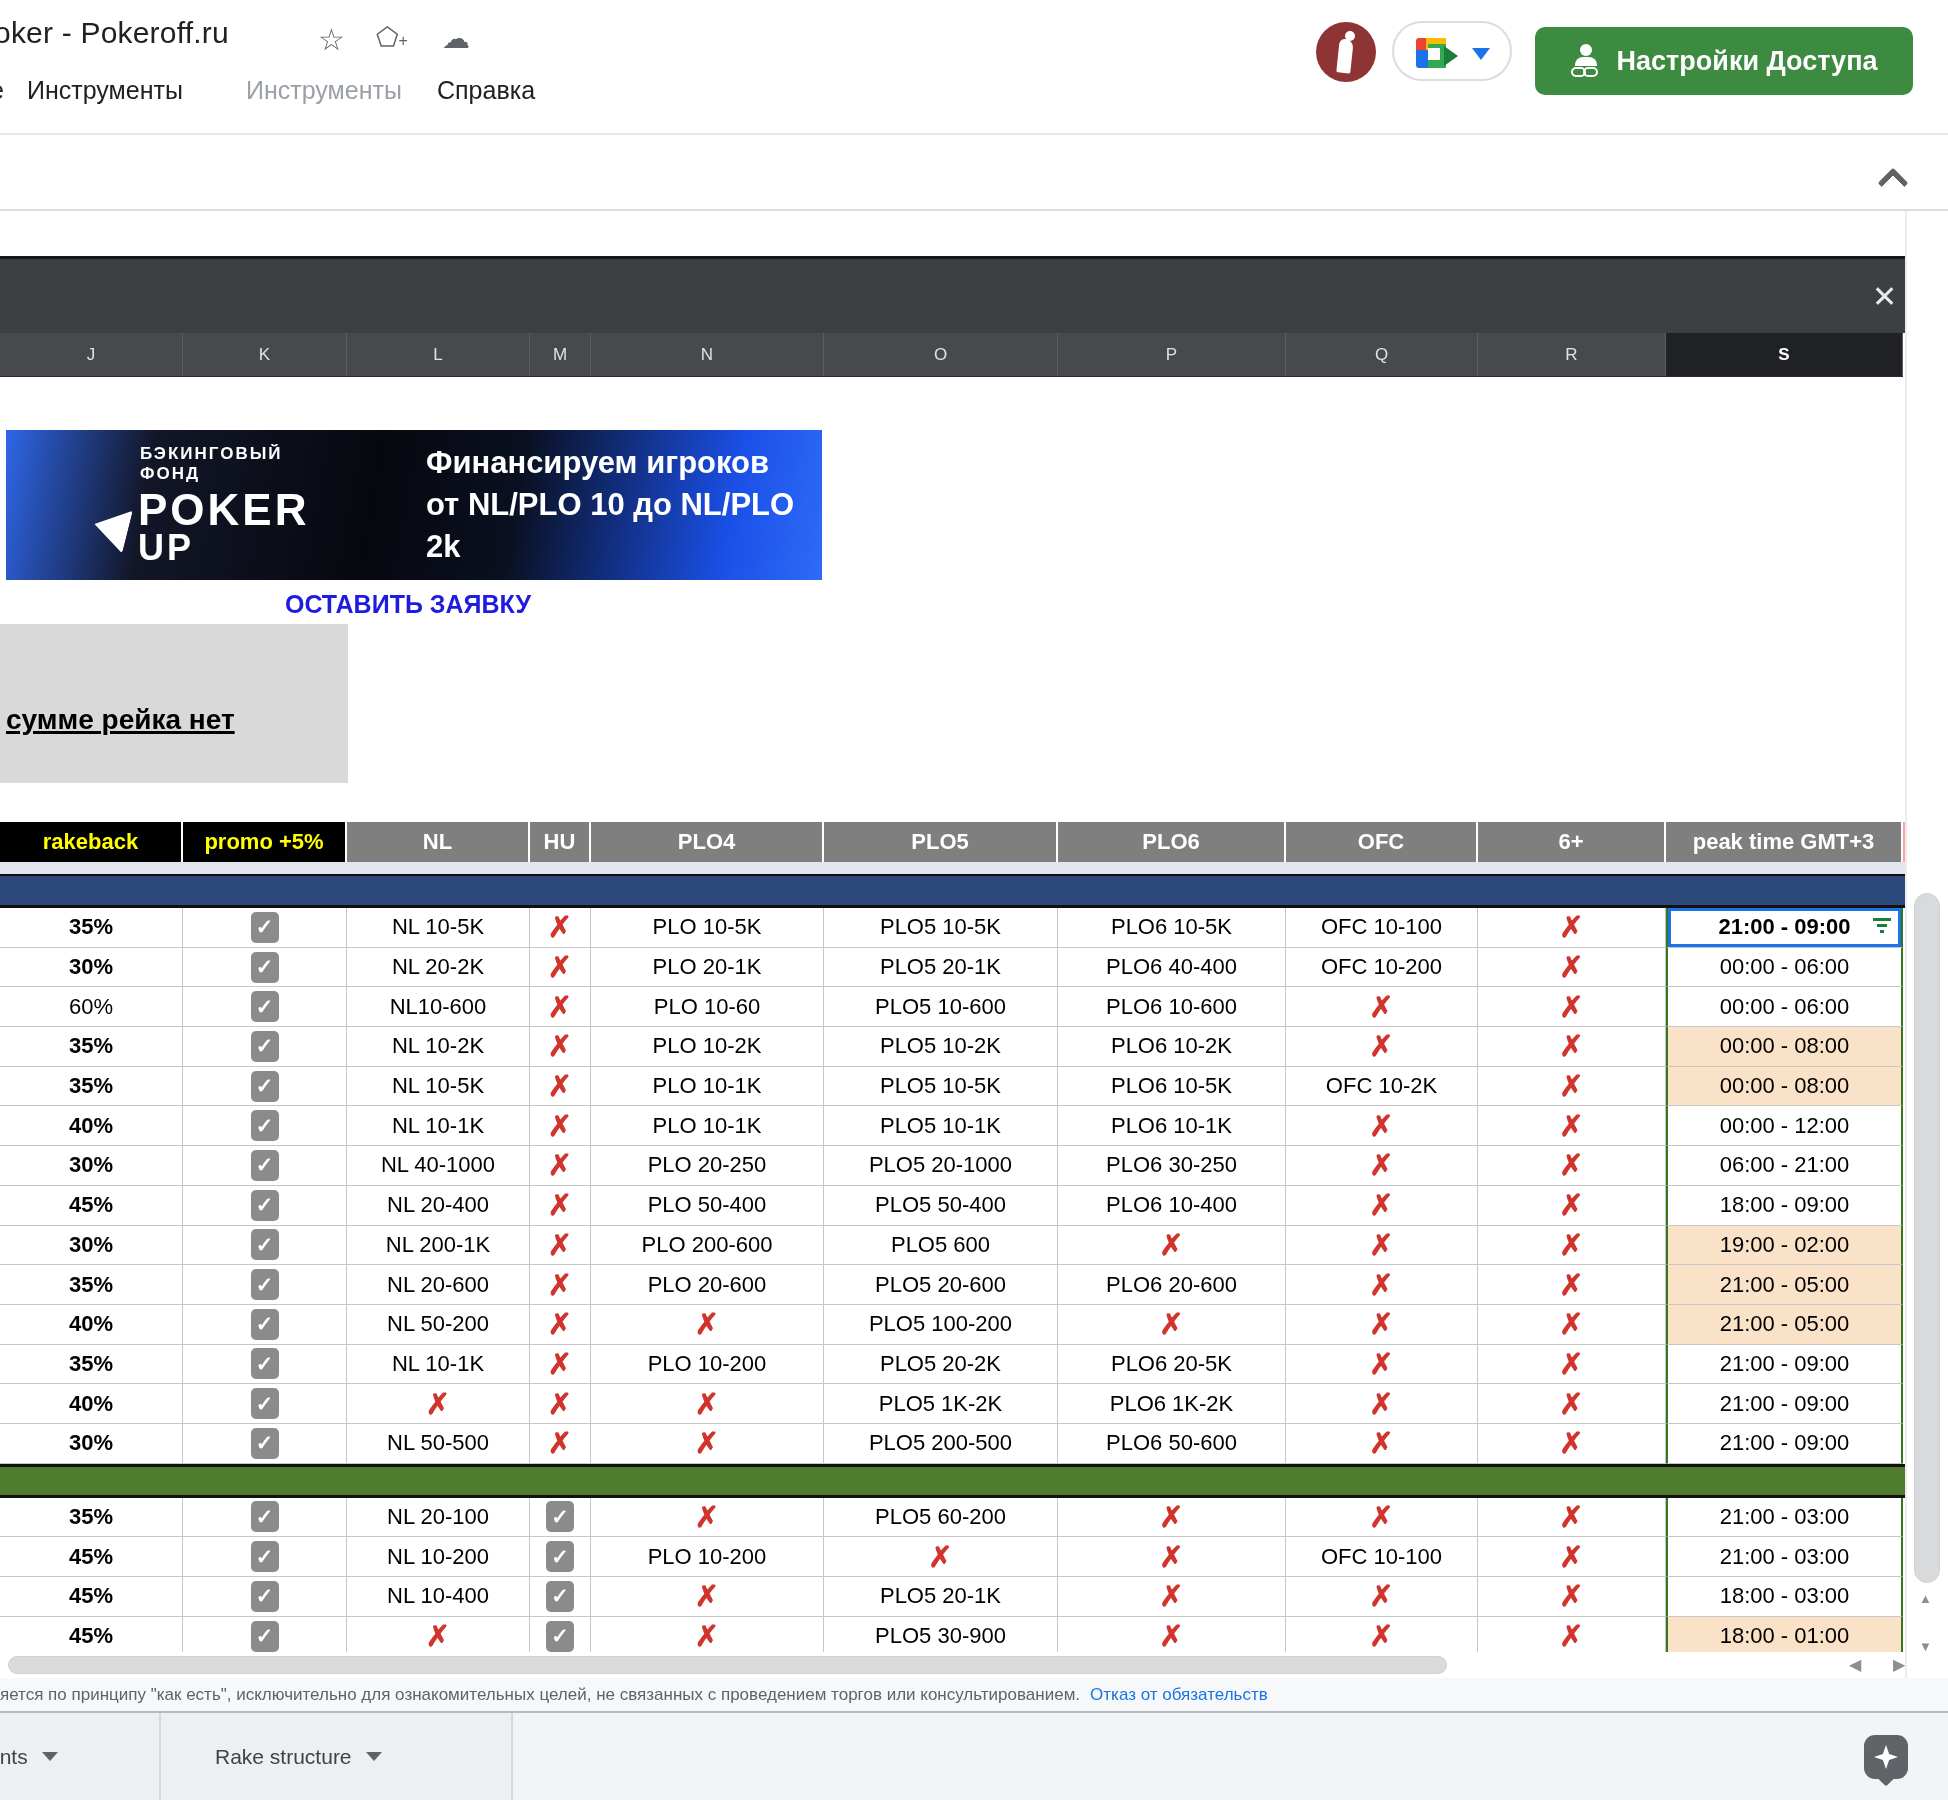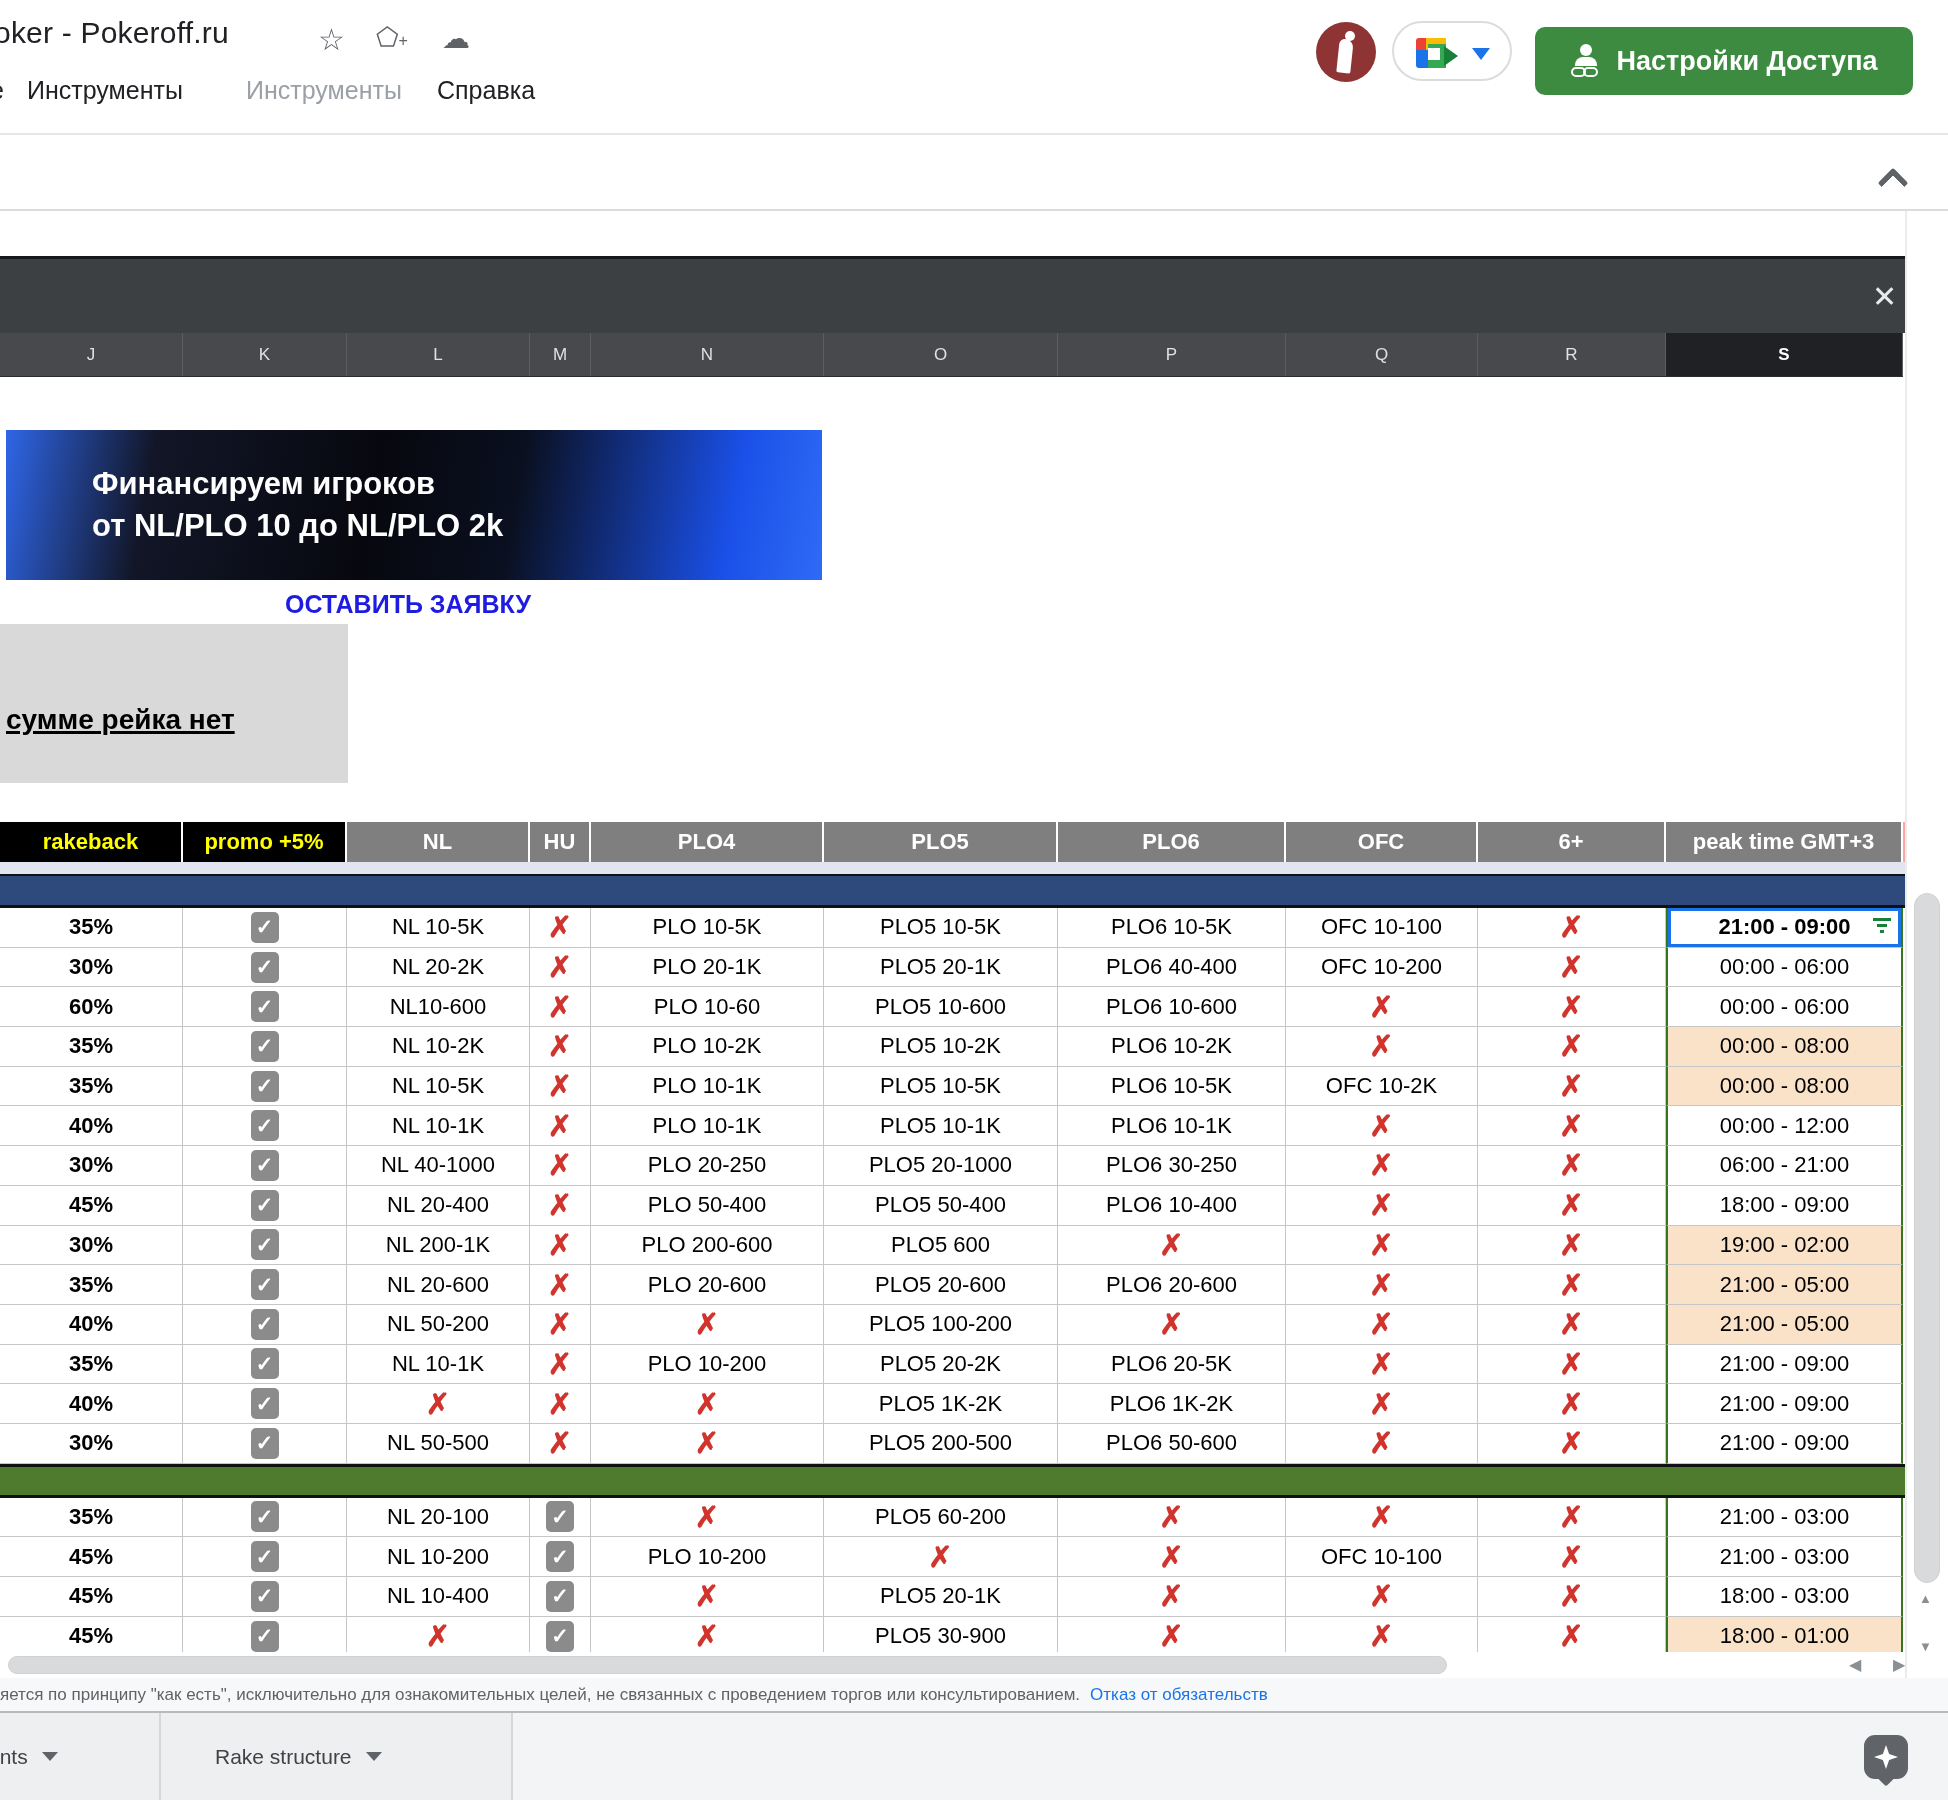--- a/index.html
+++ b/index.html
@@ -157,20 +157,30 @@
       <div class="letter-cell" style="width: 61px;">M</div>
       <div class="letter-cell" style="width: 233px;">N</div>
       <div class="letter-cell" style="width: 234px;">O</div>
       <div class="letter-cell" style="width: 228px;">P</div>
       <div class="letter-cell" style="width: 192px;">Q</div>
       <div class="letter-cell" style="width: 188px;">R</div>
       <div class="letter-cell selcol" style="width: 237px;">S</div>
     </div>
 
   <div class="banner">
+    <div class="b-left">
+      <div class="b-kicker">БЭКИНГОВЫЙ ФОНД</div>
+      <div class="b-logo-row">
+        <span class="spade"></span>
+        <span>
+          <div class="b-word1">POKER</div>
+          <div class="b-word2">UP</div>
+        </span>
+      </div>
+    </div>
     <div class="b-right">
       <div>Финансируем игроков</div>
       <div>от NL/PLO 10 до NL/PLO 2k</div>
     </div>
   </div>
   <div class="banner-cta">ОСТАВИТЬ ЗАЯВКУ</div>
 
   <div class="note-box">
     <span class="note-text">сумме рейка нет</span>
   </div>
@@ -254,21 +264,21 @@
         </div>
         <div class="cell c8" style="width: 188px;">
           <span class="xmark">✗</span>
         </div>
         <div class="cell c9" style="width: 237px;">
           <span>00:00 - 06:00</span>
         </div>
       </div>
       <div class="row">
         <div class="cell c0" style="width: 183px;">
-          <span style="font-weight: 700;">60%</span>
+          <span style="font-weight: 400;">60%</span>
         </div>
         <div class="cell c1" style="width: 164px;">
           <span class="chk">✓</span>
         </div>
         <div class="cell c2" style="width: 183px;">
           <span>NL10-600</span>
         </div>
         <div class="cell c3" style="width: 61px;">
           <span class="xmark">✗</span>
         </div>

